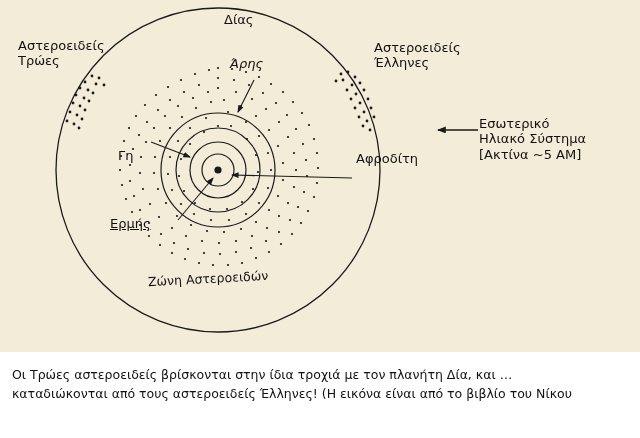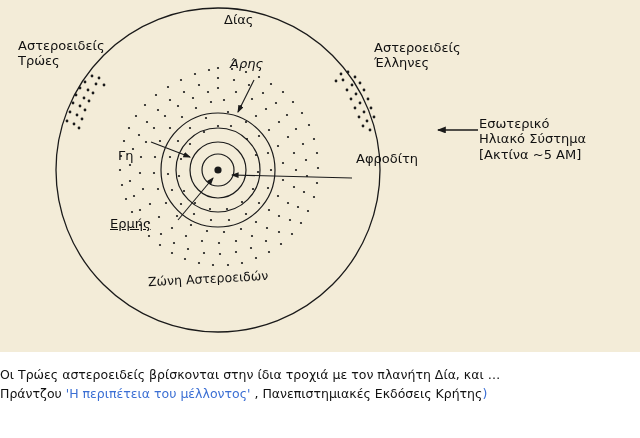--- a/index.html
+++ b/index.html
@@ -37,21 +37,21 @@
     font-size: 12.5px;
   }
   #caption {
     position: absolute;
     left: 0;
     top: 352px;
     width: 640px;
     height: 86px;
     background: #ffffff;
     box-sizing: border-box;
-    padding: 14px 8px 0 0;
+    padding: 14px 8px 0 12px;
     font-size: 12.5px;
     color: #111111;
     line-height: 1.5;
   }
   #caption .link {
     color: #3b6fd4;
   }
   .sep-line {
     position: absolute;
     left: 0;
@@ -330,16 +330,14 @@
 
   <div class="lbl" style="left:467px; top:116px;margin-left:12px;">Εσωτερικό
 Ηλιακό Σύστημα
 [Ακτίνα ~5 AM]</div>
 </div>
 
 <div class="sep-line"></div>
 
 <div id="caption">
   <div>Οι Τρώες αστεροειδείς βρίσκονται στην ίδια τροχιά με τον πλανήτη Δία, και …</div>
-  <div>
-    <span>Πράντζου </span><span class="link">'Η περιπέτεια του μέλλοντος' </span><span>, Πανεπιστημιακές Εκδόσεις Κρήτης</span><span class="link">)</span>
-  </div>
+  <div>καταδιώκονται από τους αστεροειδείς Έλληνες! (Η εικόνα είναι από το βιβλίο του Νίκου</div>
 </div>
 
 </body></html>

